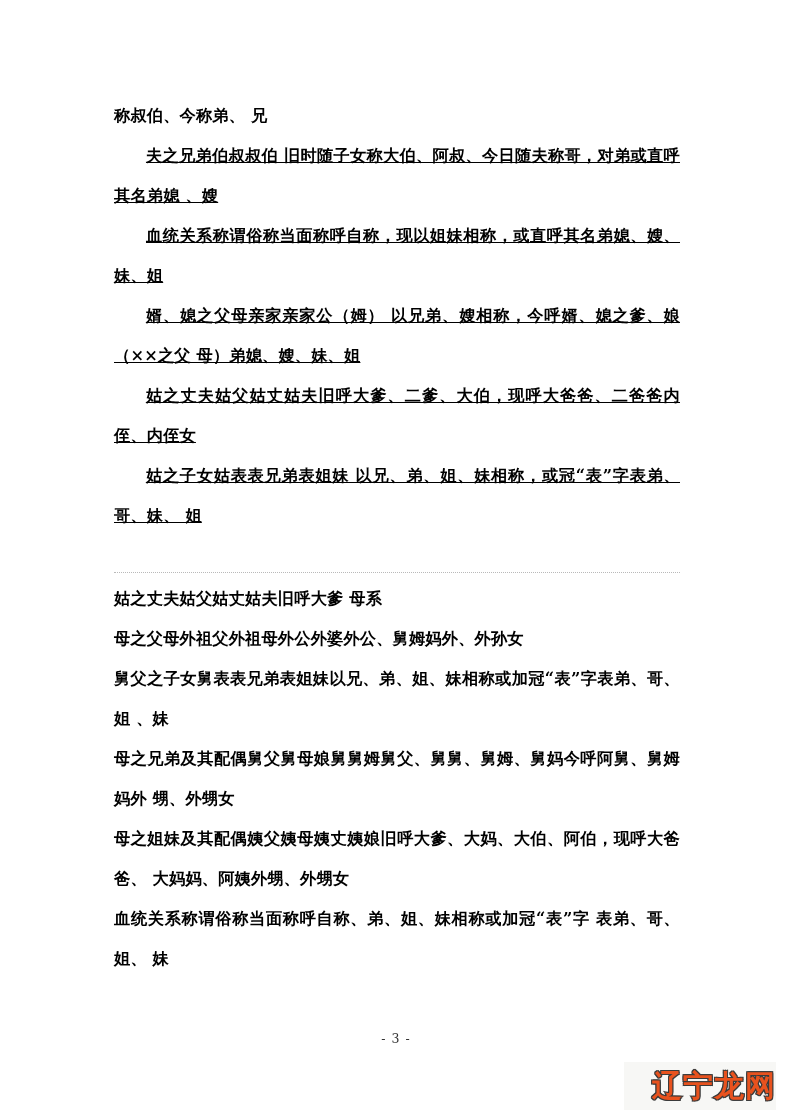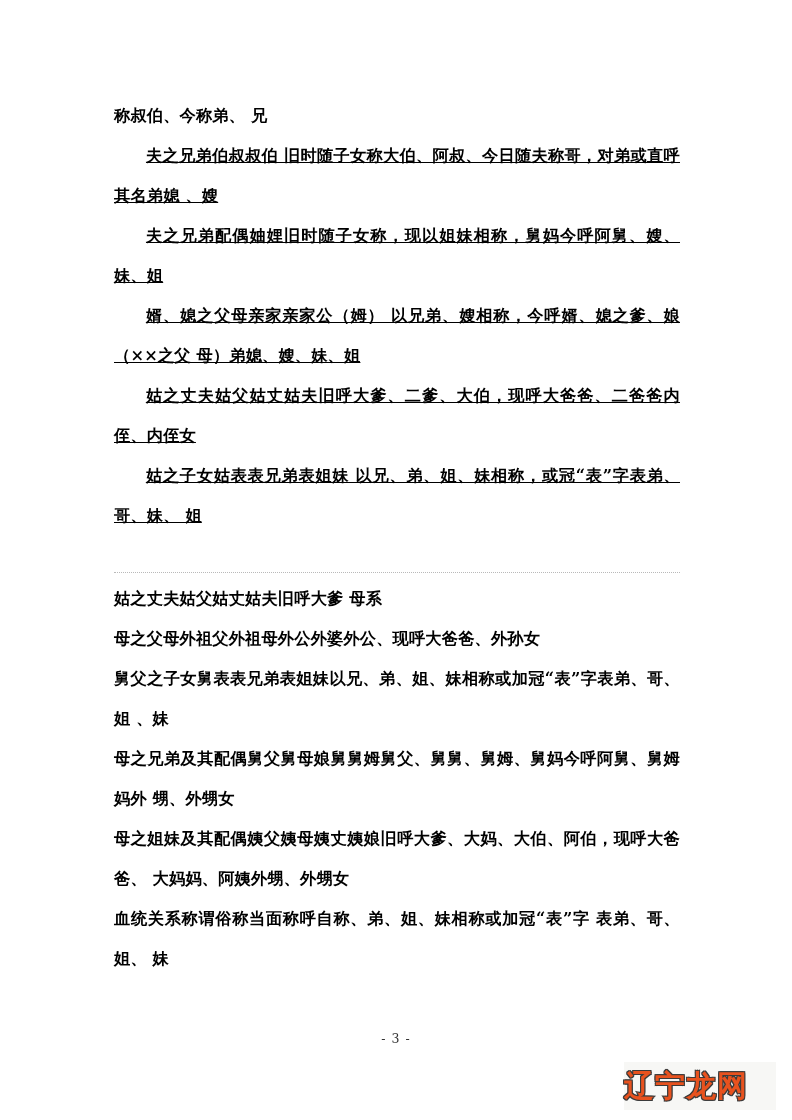--- a/index.html
+++ b/index.html
@@ -66,21 +66,21 @@
   }
   .watermark {
     position: absolute;
     right: 16px;
     bottom: 10px;
     width: 152px;
     height: 48px;
     background: #f7f7f5;
     display: flex;
     align-items: center;
-    justify-content: flex-start;
+    justify-content: flex-end;
   }
   .watermark-text {
     font-size: 30px;
     font-weight: bold;
     color: #e8521e;
     letter-spacing: 1px;
     font-family: "DejaVu Sans", "Liberation Sans", sans-serif;
     -webkit-text-stroke: 1.6px #3b3b3b;
     paint-order: stroke fill;
     text-shadow:
@@ -93,33 +93,33 @@
 </head>
 <body>
 
 <div class="page">
 
   <div class="doc-body">
 
     <div>
       <p class="para noindent">称叔伯、今称弟、 兄</p>
       <p class="para indent">夫之兄弟伯叔叔伯  旧时随子女称大伯、阿叔、今日随夫称哥，对弟或直呼其名弟媳 、嫂</p>
-      <p class="para indent">夫之兄弟配偶妯娌旧时随子女称，现以姐妹相称，舅妈今呼阿舅、嫂、妹、姐</p>
+      <p class="para indent">血统关系称谓俗称当面称呼自称，现以姐妹相称，或直呼其名弟媳、嫂、妹、姐</p>
       <p class="para indent">婿、媳之父母亲家亲家公（姆）  以兄弟、嫂相称，今呼婿、媳之爹、娘（××之父 母）弟媳、嫂、妹、姐</p>
       <p class="para indent">姑之丈夫姑父姑丈姑夫旧呼大爹、二爹、大伯，现呼大爸爸、二爸爸内侄、内侄女</p>
       <p class="para indent">姑之子女姑表表兄弟表姐妹  以兄、弟、姐、妹相称，或冠“表”字表弟、哥、妹、 姐</p>
     </div>
 
     <div class="section-gap"></div>
 
     <hr class="divider">
 
     <div>
       <p class="para noindent">姑之丈夫姑父姑丈姑夫旧呼大爹  母系</p>
-      <p class="para noindent">母之父母外祖父外祖母外公外婆外公、现呼大爸爸、外孙女</p>
+      <p class="para noindent">母之父母外祖父外祖母外公外婆外公、舅姆妈外、外孙女</p>
       <p class="para noindent">舅父之子女舅表表兄弟表姐妹以兄、弟、姐、妹相称或加冠“表”字表弟、哥、姐 、妹</p>
       <p class="para noindent">母之兄弟及其配偶舅父舅母娘舅舅姆舅父、舅舅、舅姆、舅妈今呼阿舅、舅姆妈外 甥、外甥女</p>
       <p class="para noindent">母之姐妹及其配偶姨父姨母姨丈姨娘旧呼大爹、大妈、大伯、阿伯，现呼大爸爸、 大妈妈、阿姨外甥、外甥女</p>
       <p class="para noindent">血统关系称谓俗称当面称呼自称、弟、姐、妹相称或加冠“表”字  表弟、哥、姐、 妹</p>
     </div>
 
   </div>
 
   <div class="page-number">- 3 -</div>
 

